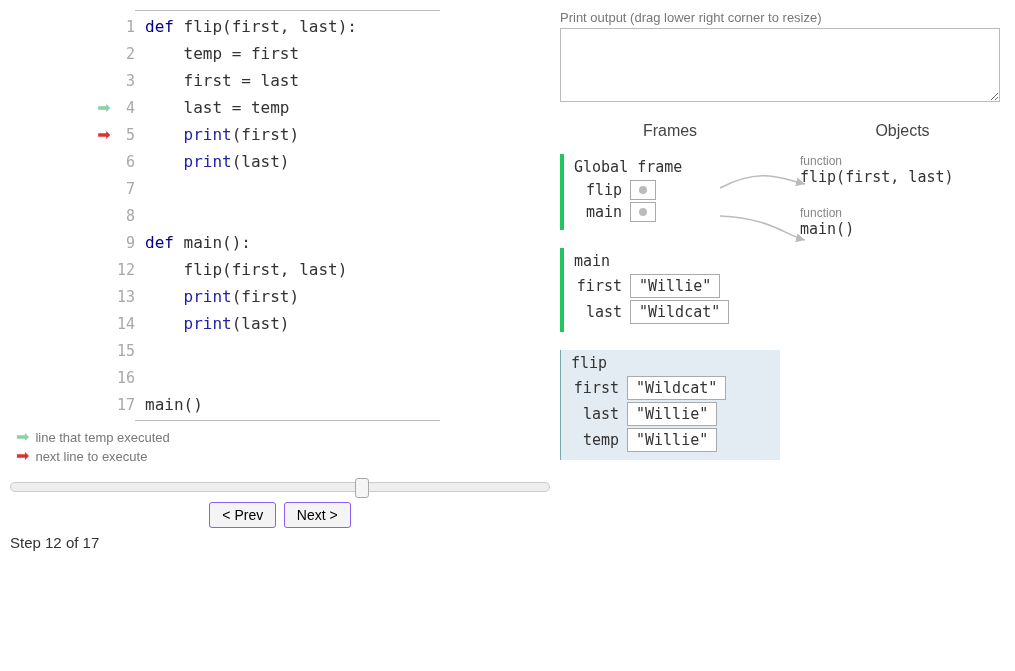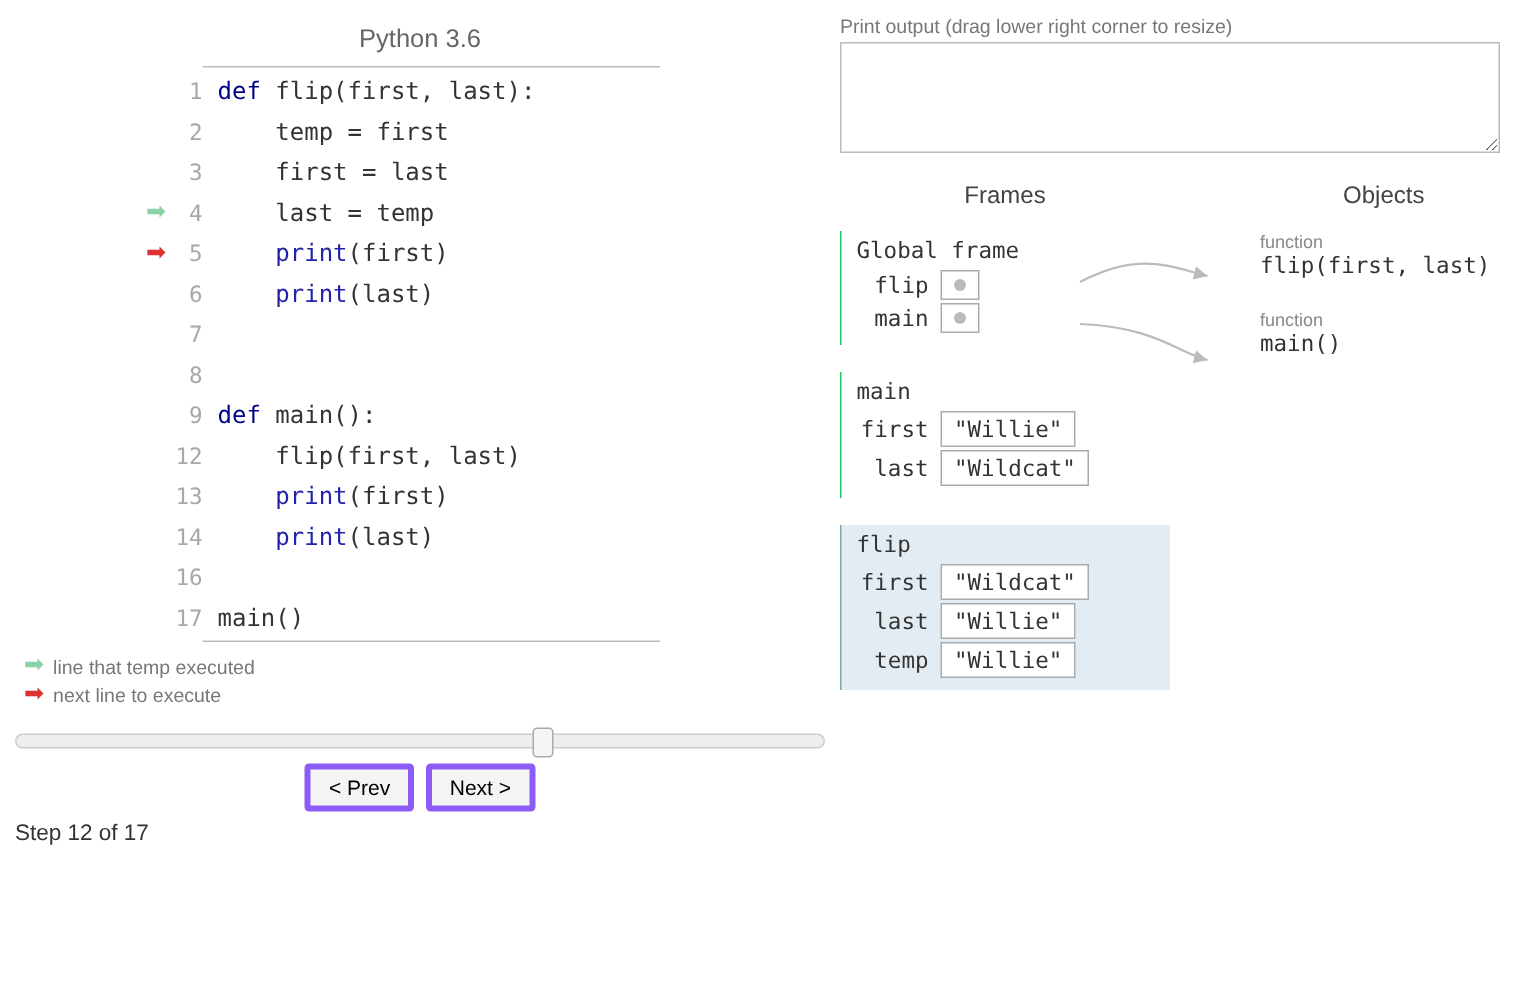--- a/index.html
+++ b/index.html
@@ -89,21 +89,21 @@
     border-radius: 3px;
   }
 
   .nav-buttons { text-align: center; }
   .nav-buttons button {
     font-family: inherit;
     font-size: 14px;
     padding: 4px 12px;
     margin: 0 2px;
     background: #f4f4f4;
-    border: 4px solid #8b5cf6;
+    border: 1px solid #8b5cf6;
     border-radius: 3px;
     cursor: pointer;
   }
   .step-label {
     text-align: left;
     margin-top: 6px;
     font-size: 15px;
     color: #333;
   }
 
@@ -121,34 +121,33 @@
     font-family: Andale Mono, monospace;
     font-size: 14px;
     padding: 4px;
     background: #fff;
   }
 
   .viz-area {
     display: flex;
     margin-top: 20px;
     position: relative;
-    gap: 40px;
   }
   .frames-heading, .objects-heading {
     font-family: Verdana, Arial, sans-serif;
     font-size: 16px;
     color: #444;
     text-align: center;
     margin-bottom: 14px;
   }
   .frames-col { width: 220px; padding-top: 0; }
   .objects-col { flex: 1; padding-left: 20px; }
 
   .frame {
-    border-left: 1px solid #22c55e;
+    border-left: 4px solid #22c55e;
     padding: 4px 0 6px 8px;
     margin-bottom: 18px;
     background: transparent;
   }
   .frame.highlighted {
     background: #e3ecf2;
     border-left: 1px solid #7aa;
   }
   .frame-title {
     font-family: Andale Mono, monospace;
@@ -206,21 +205,20 @@
     top: 0; left: 0;
     width: 100%; height: 100%;
     pointer-events: none;
     overflow: visible;
   }
 </style>
 </head>
 <body>
 
 <div class="left-pane">
-  <div class="lang-title">Python 3.6</div>
   <div class="code-area" id="code-area">
       <div class="code-line">
         <span class="arrow-col"></span>
         <span class="lineno">1</span>
         <span class="codetxt"><span class="kw">def</span> flip(first, last):</span>
       </div>
       <div class="code-line">
         <span class="arrow-col"></span>
         <span class="lineno">2</span>
         <span class="codetxt">    temp = first</span>
@@ -267,20 +265,25 @@
       </div>
       <div class="code-line">
         <span class="arrow-col"></span>
         <span class="lineno">13</span>
         <span class="codetxt">    <span class="fn">print</span>(first)</span>
       </div>
       <div class="code-line">
         <span class="arrow-col"></span>
         <span class="lineno">14</span>
         <span class="codetxt">    <span class="fn">print</span>(last)</span>
+      </div>
+      <div class="code-line">
+        <span class="arrow-col"></span>
+        <span class="lineno">15</span>
+        <span class="codetxt"></span>
       </div>
       <div class="code-line">
         <span class="arrow-col"></span>
         <span class="lineno">16</span>
         <span class="codetxt"></span>
       </div>
       <div class="code-line">
         <span class="arrow-col"></span>
         <span class="lineno">17</span>
         <span class="codetxt">main()</span>

